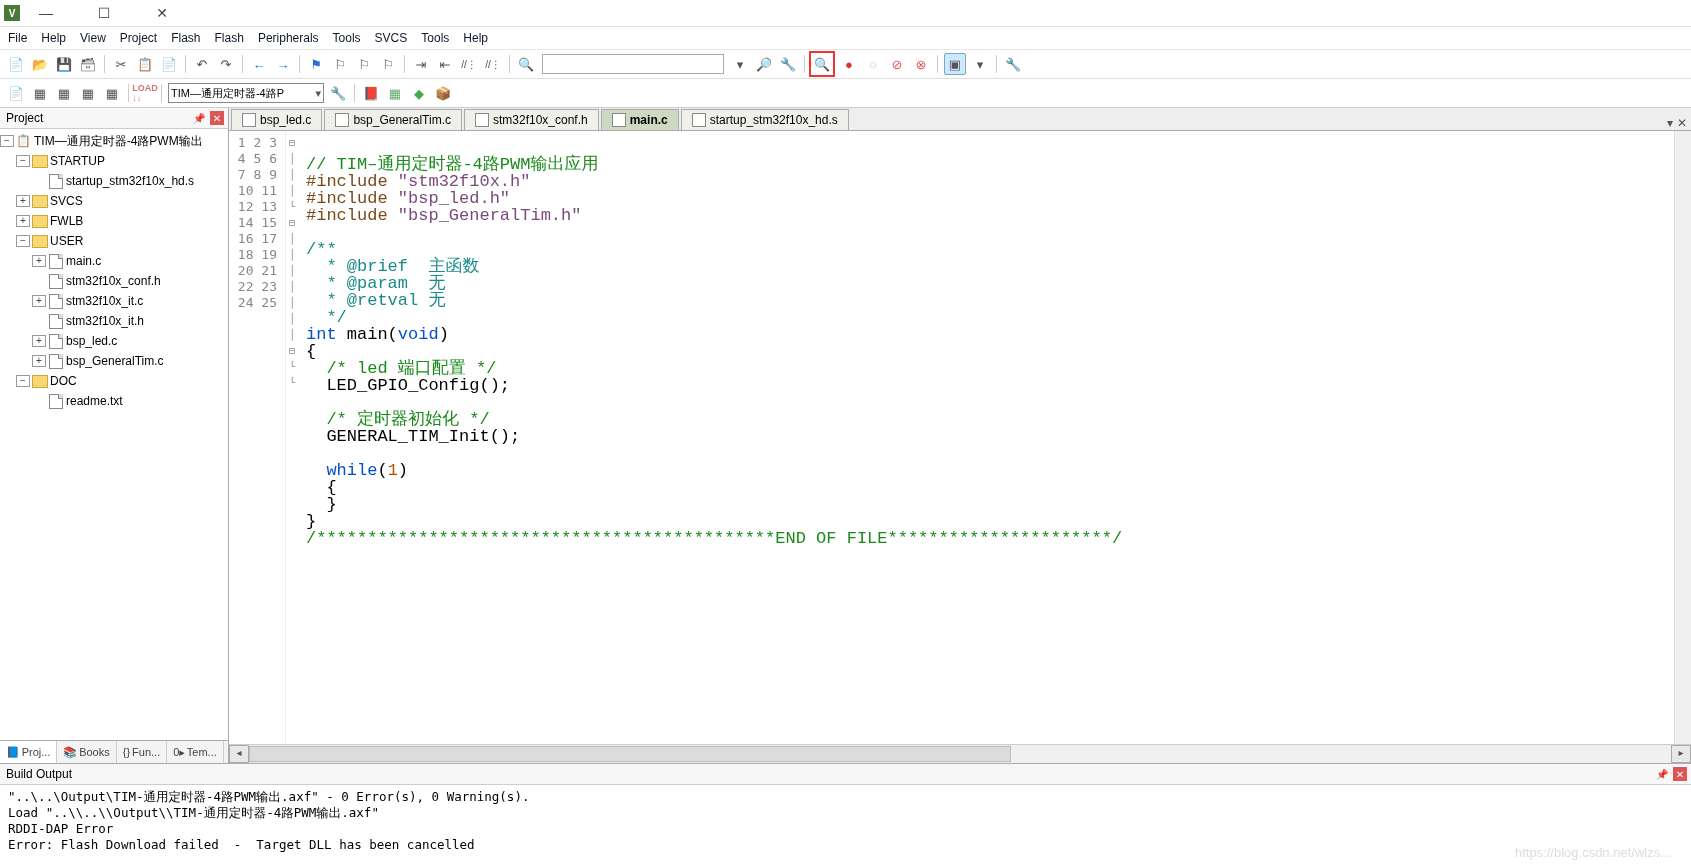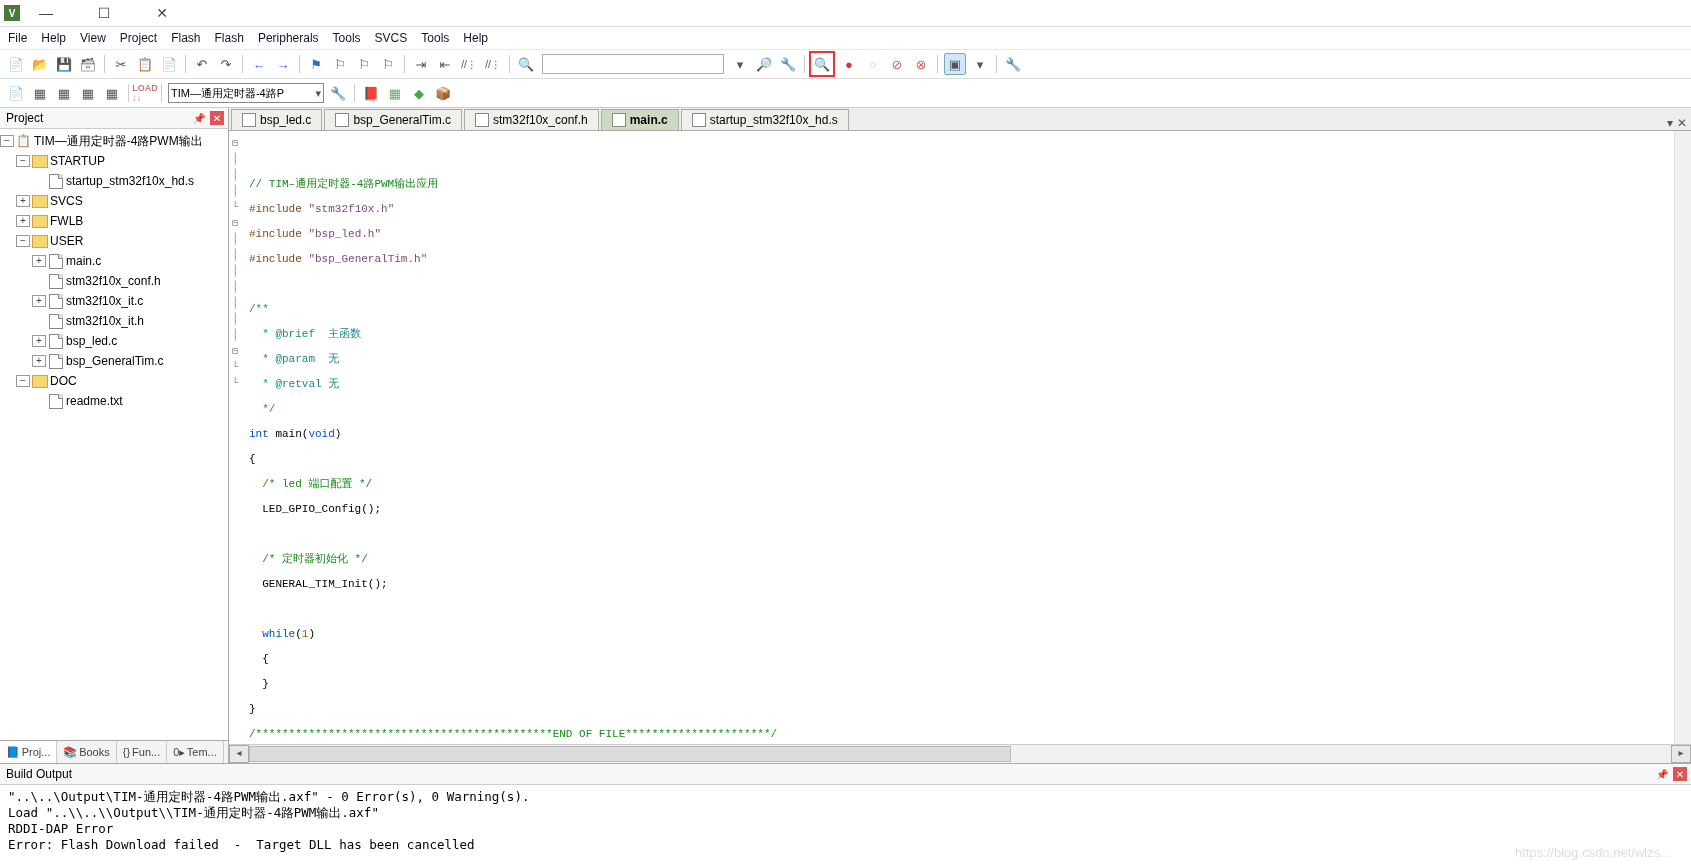--- a/index.html
+++ b/index.html
@@ -36,21 +36,21 @@
 .ptab.active{background:#fff}
 .editor-area{flex:1;display:flex;flex-direction:column;overflow:hidden}
 .file-tabs{height:22px;display:flex;background:#eee;border-bottom:1px solid #aaa;align-items:end;padding-left:2px;position:relative}
 .ftab{height:20px;padding:0 10px;display:flex;align-items:center;gap:4px;font-size:12px;border:1px solid #aaa;border-bottom:none;background:#f0f0ea;margin-right:2px}
 .ftab.active{background:#cdd9c3;font-weight:bold}
 .ftab .ficon{width:12px;height:12px;background:#fff;border:1px solid #888;position:relative}
 .editor-tabs-right{position:absolute;right:4px;display:flex;gap:4px}
 .code-area{flex:1;display:flex;background:#fff;overflow:hidden;position:relative}
 .gutter{width:48px;background:#fff;text-align:right;padding:4px 8px 4px 0;color:#888;font-family:Consolas,monospace;font-size:13px;line-height:16px;border-right:1px solid #eee}
 .fold-gutter{width:12px;background:#fff;padding:4px 0;font-family:monospace;font-size:10px;line-height:16px;color:#888;text-align:center}
-.code{flex:1;padding:16px 8px;font-family:Consolas,"Courier New",monospace;font-size:11px;line-height:25px;white-space:pre;color:#000}
+.code{flex:1;padding:8px 8px;font-family:Consolas,"Courier New",monospace;font-size:17px;line-height:17px;white-space:pre;color:#000}
 .c-comment{color:#1a8a1a}
 .c-pp{color:#7a4a1a}
 .c-ppval{color:#7a4a7a}
 .c-kw{color:#0050c8}
 .c-doc{color:#1a8a8a}
 .c-num{color:#b05000}
 .hscroll{height:18px;background:#f0f0f0;border-top:1px solid #ccc;position:relative}
 .hscroll .left{position:absolute;left:0;width:18px;height:16px;border:1px solid #aaa;background:#e8e8e8;text-align:center;font-size:10px;line-height:14px;color:#555}
 .hscroll .right{position:absolute;right:0;width:18px;height:16px;border:1px solid #aaa;background:#e8e8e8;text-align:center;font-size:10px;line-height:14px;color:#555}
 .hscroll .thumb{position:absolute;left:20px;width:760px;height:14px;top:1px;background:#dcdcdc;border:1px solid #bbb}
@@ -322,20 +322,46 @@
           <div class="ftab">
             <span class="ficon"></span>
             <span>startup_stm32f10x_hd.s</span>
           </div>
           <div class="editor-tabs-right">
           <span style="color:#555">▾</span>
           <span style="color:#555">✕</span>
         </div>
       </div>
       <div class="code-area">
+        <div class="gutter" id="gutter">1
+2
+3
+4
+5
+6
+7
+8
+9
+10
+11
+12
+13
+14
+15
+16
+17
+18
+19
+20
+21
+22
+23
+24
+25
+</div>
         <div class="fold-gutter" id="foldg"> 
  
  
  
  
  
 ⊟
 │
 │
 │

